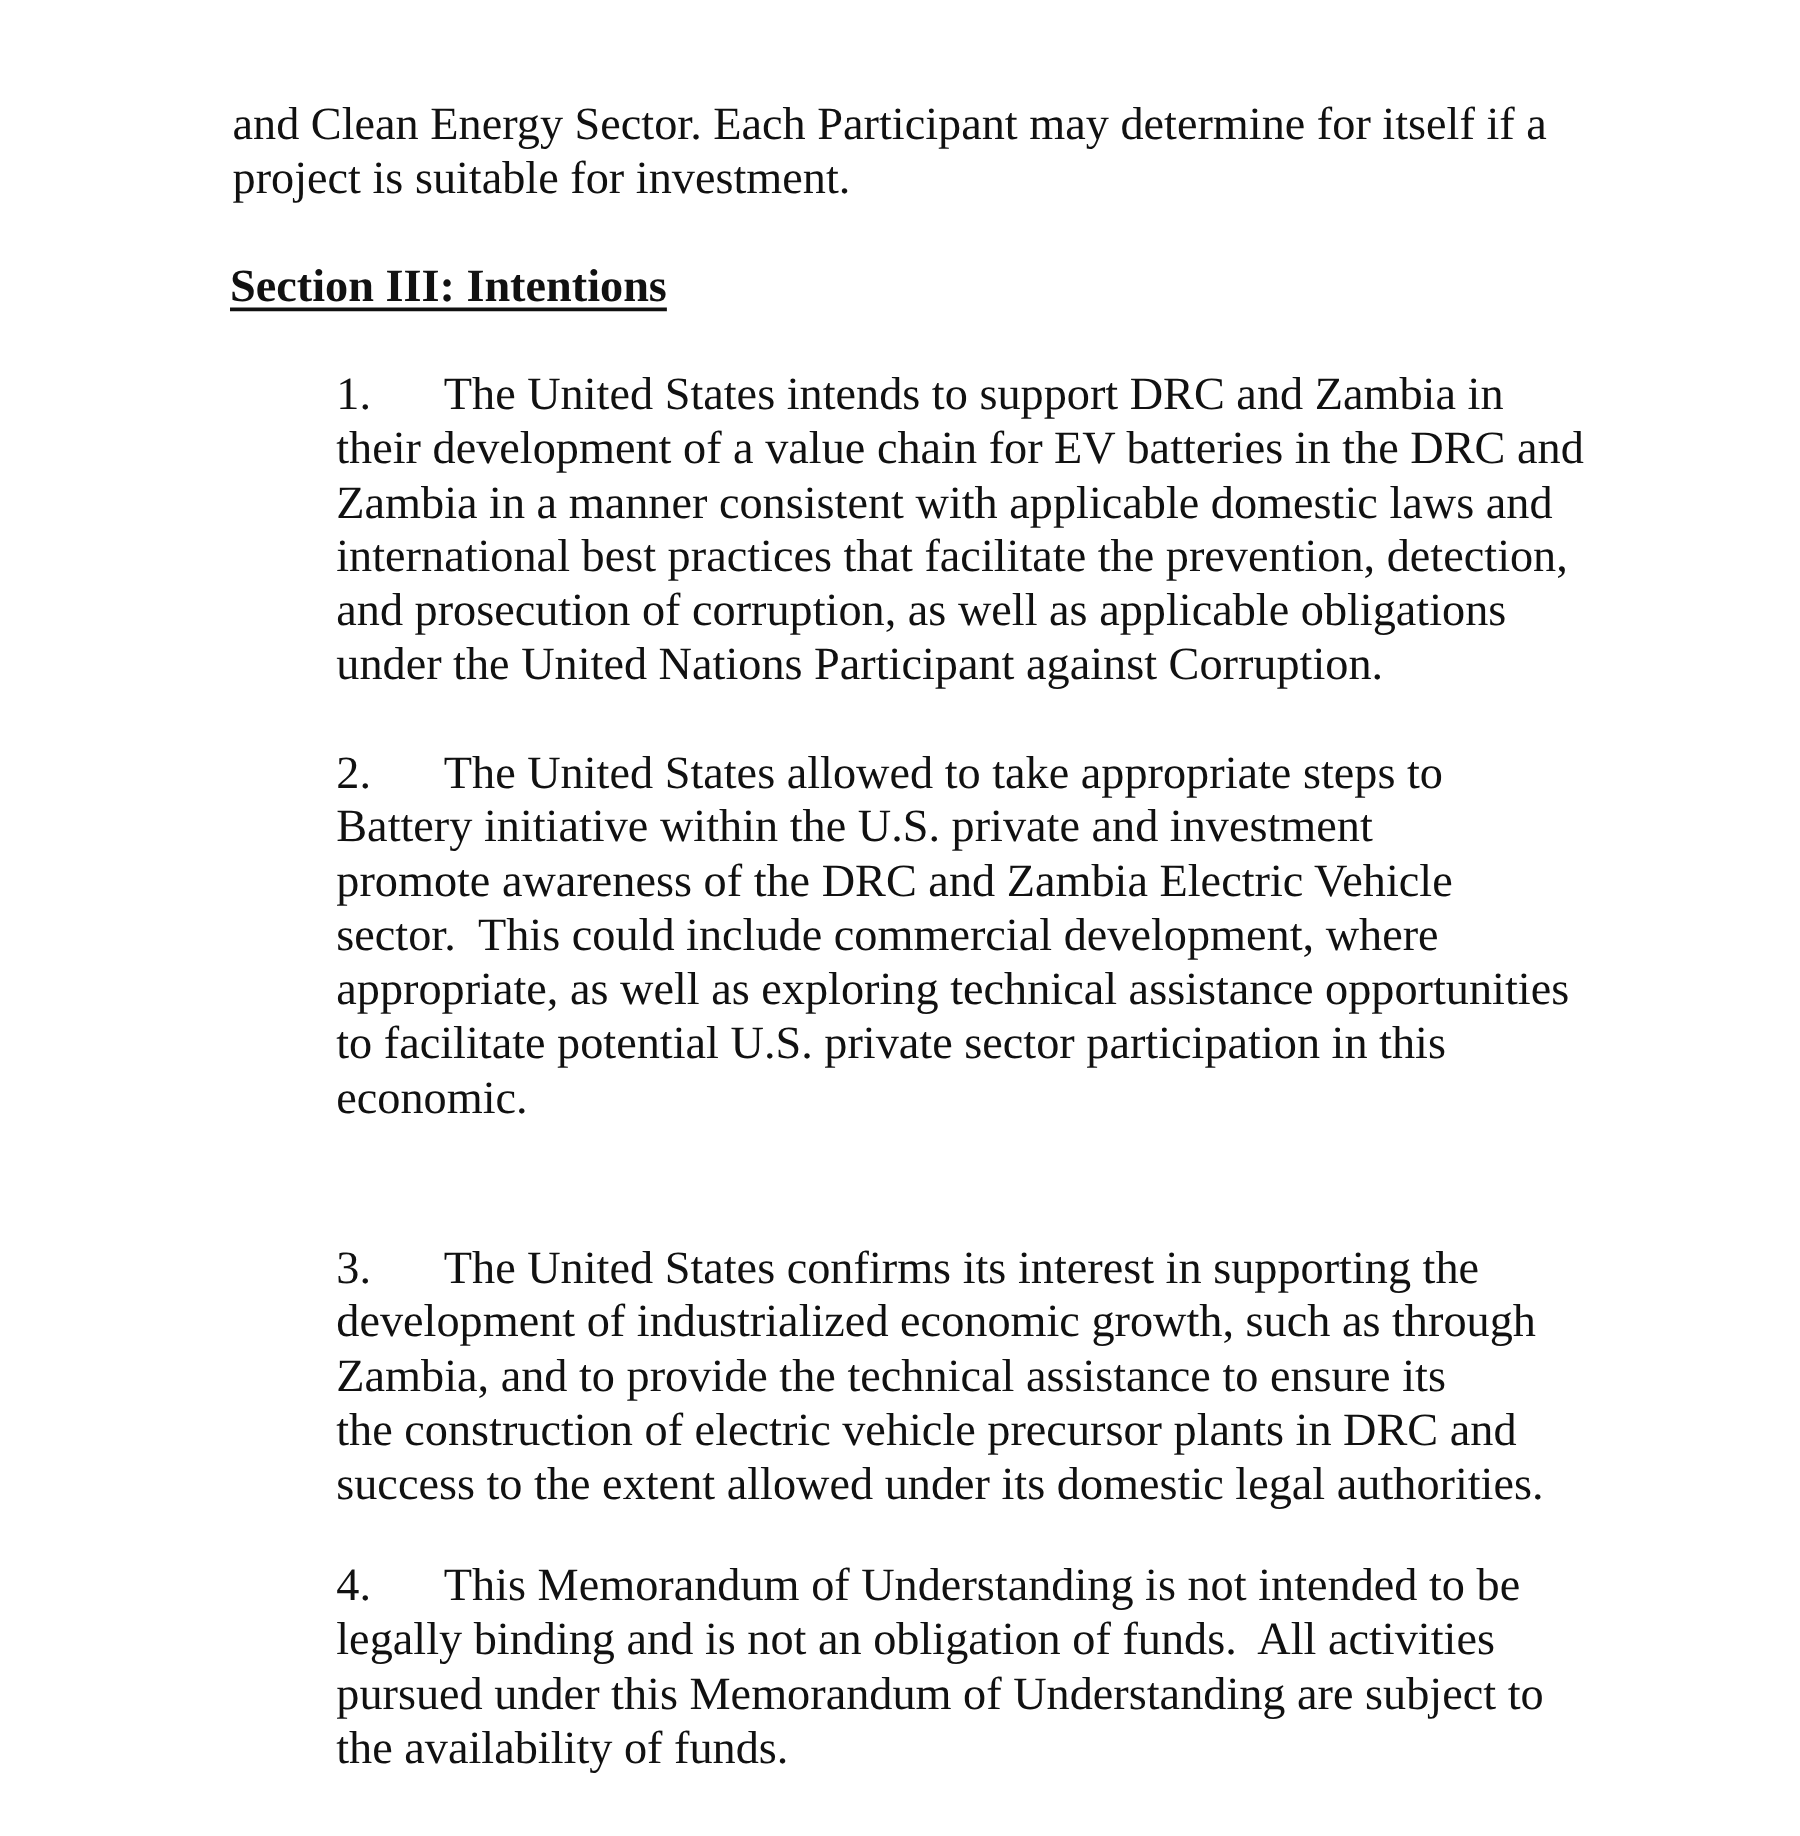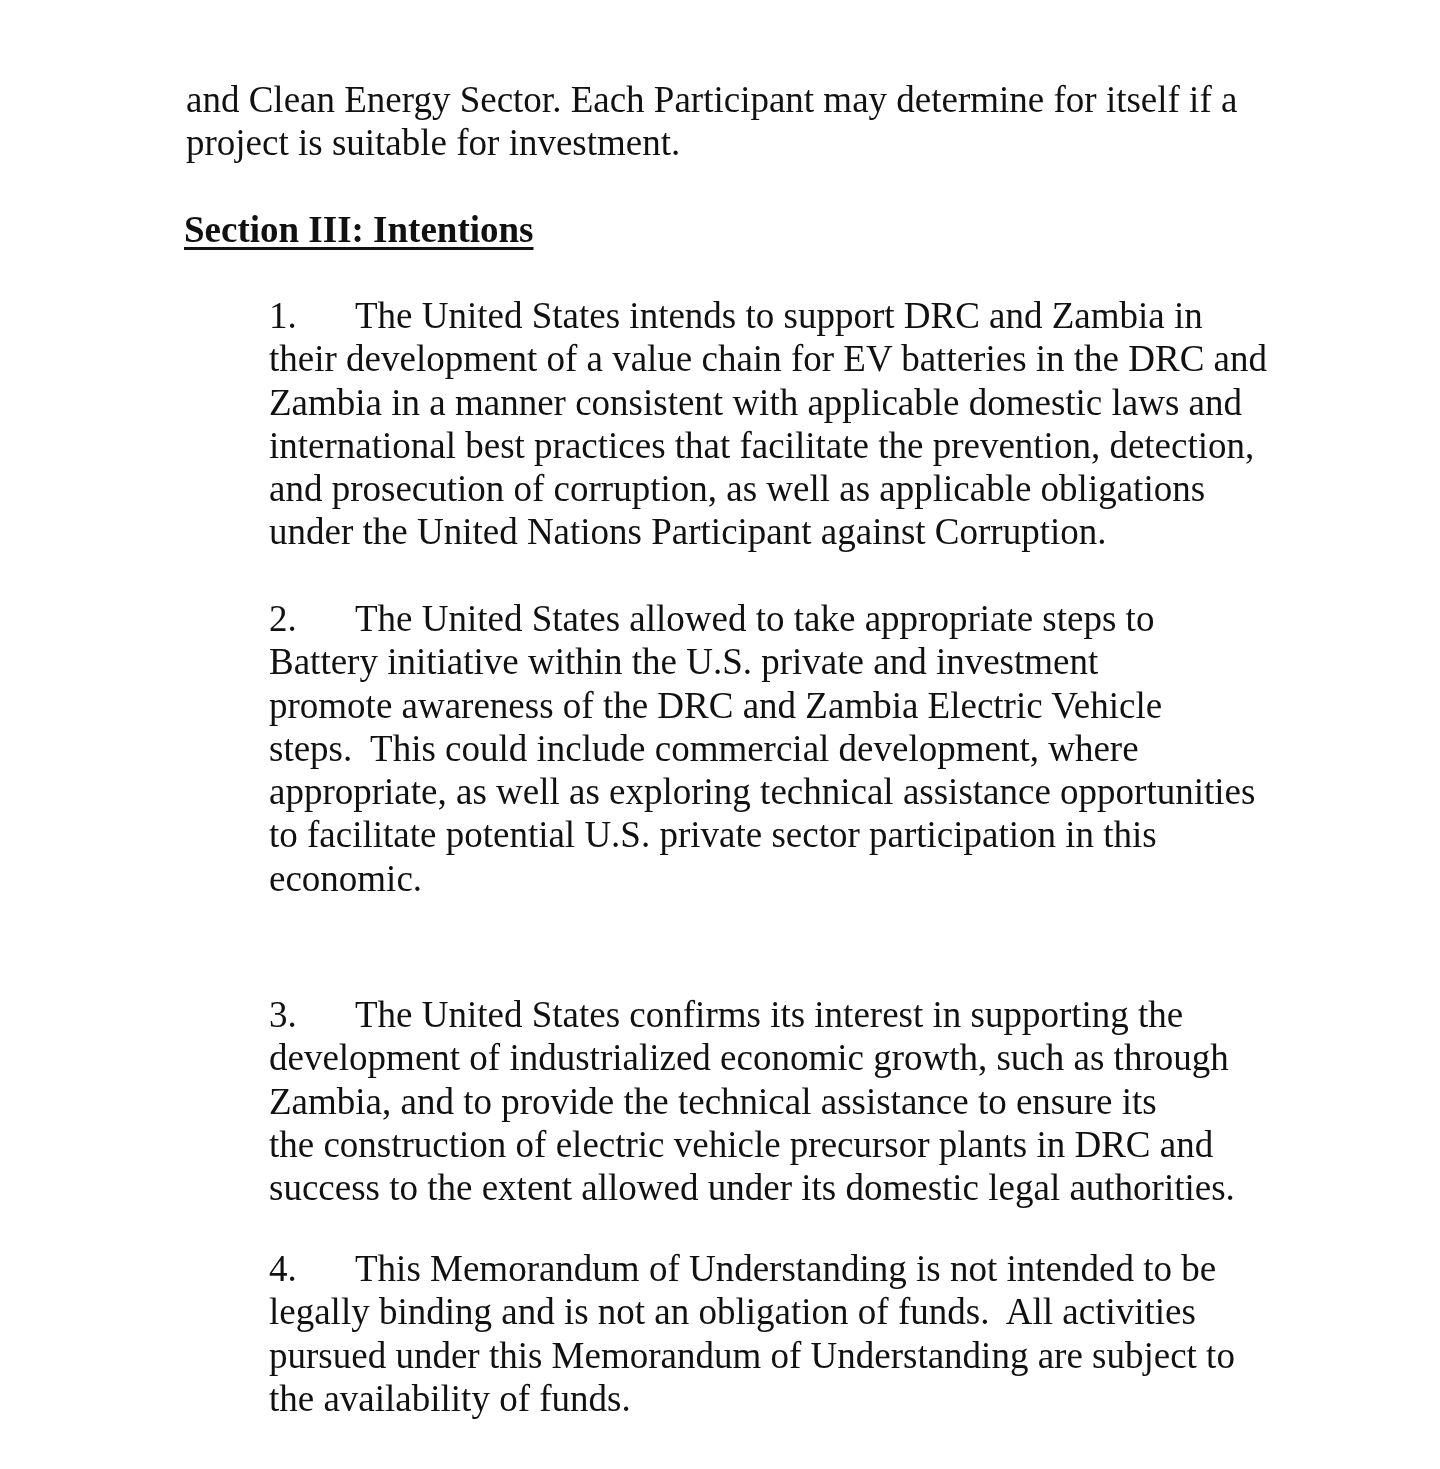--- a/index.html
+++ b/index.html
@@ -30,21 +30,21 @@
     <span class="l">Zambia in a manner consistent with applicable domestic laws and</span>
     <span class="l">international best practices that facilitate the prevention, detection,</span>
     <span class="l">and prosecution of corruption, as well as applicable obligations</span>
     <span class="l">under the United Nations Participant against Corruption.</span>
   </div>
 
   <div class="para" style="top:597px">
     <span class="l"><span class="num">2.</span><span>The United States allowed to take appropriate steps to</span></span>
     <span class="l">Battery initiative within the U.S. private and investment</span>
     <span class="l">promote awareness of the DRC and Zambia Electric Vehicle</span>
-    <span class="l">steps.  This could include commercial development, where</span>
+    <span class="l">sector.  This could include commercial development, where</span>
     <span class="l">appropriate, as well as exploring technical assistance opportunities</span>
     <span class="l">to facilitate potential U.S. private sector participation in this</span>
     <span class="l">economic.</span>
   </div>
 
   <div class="para" style="top:993px">
     <span class="l"><span class="num">3.</span><span>The United States confirms its interest in supporting the</span></span>
     <span class="l">development of industrialized economic growth, such as through</span>
     <span class="l">Zambia, and to provide the technical assistance to ensure its</span>
     <span class="l">the construction of electric vehicle precursor plants in DRC and</span>

